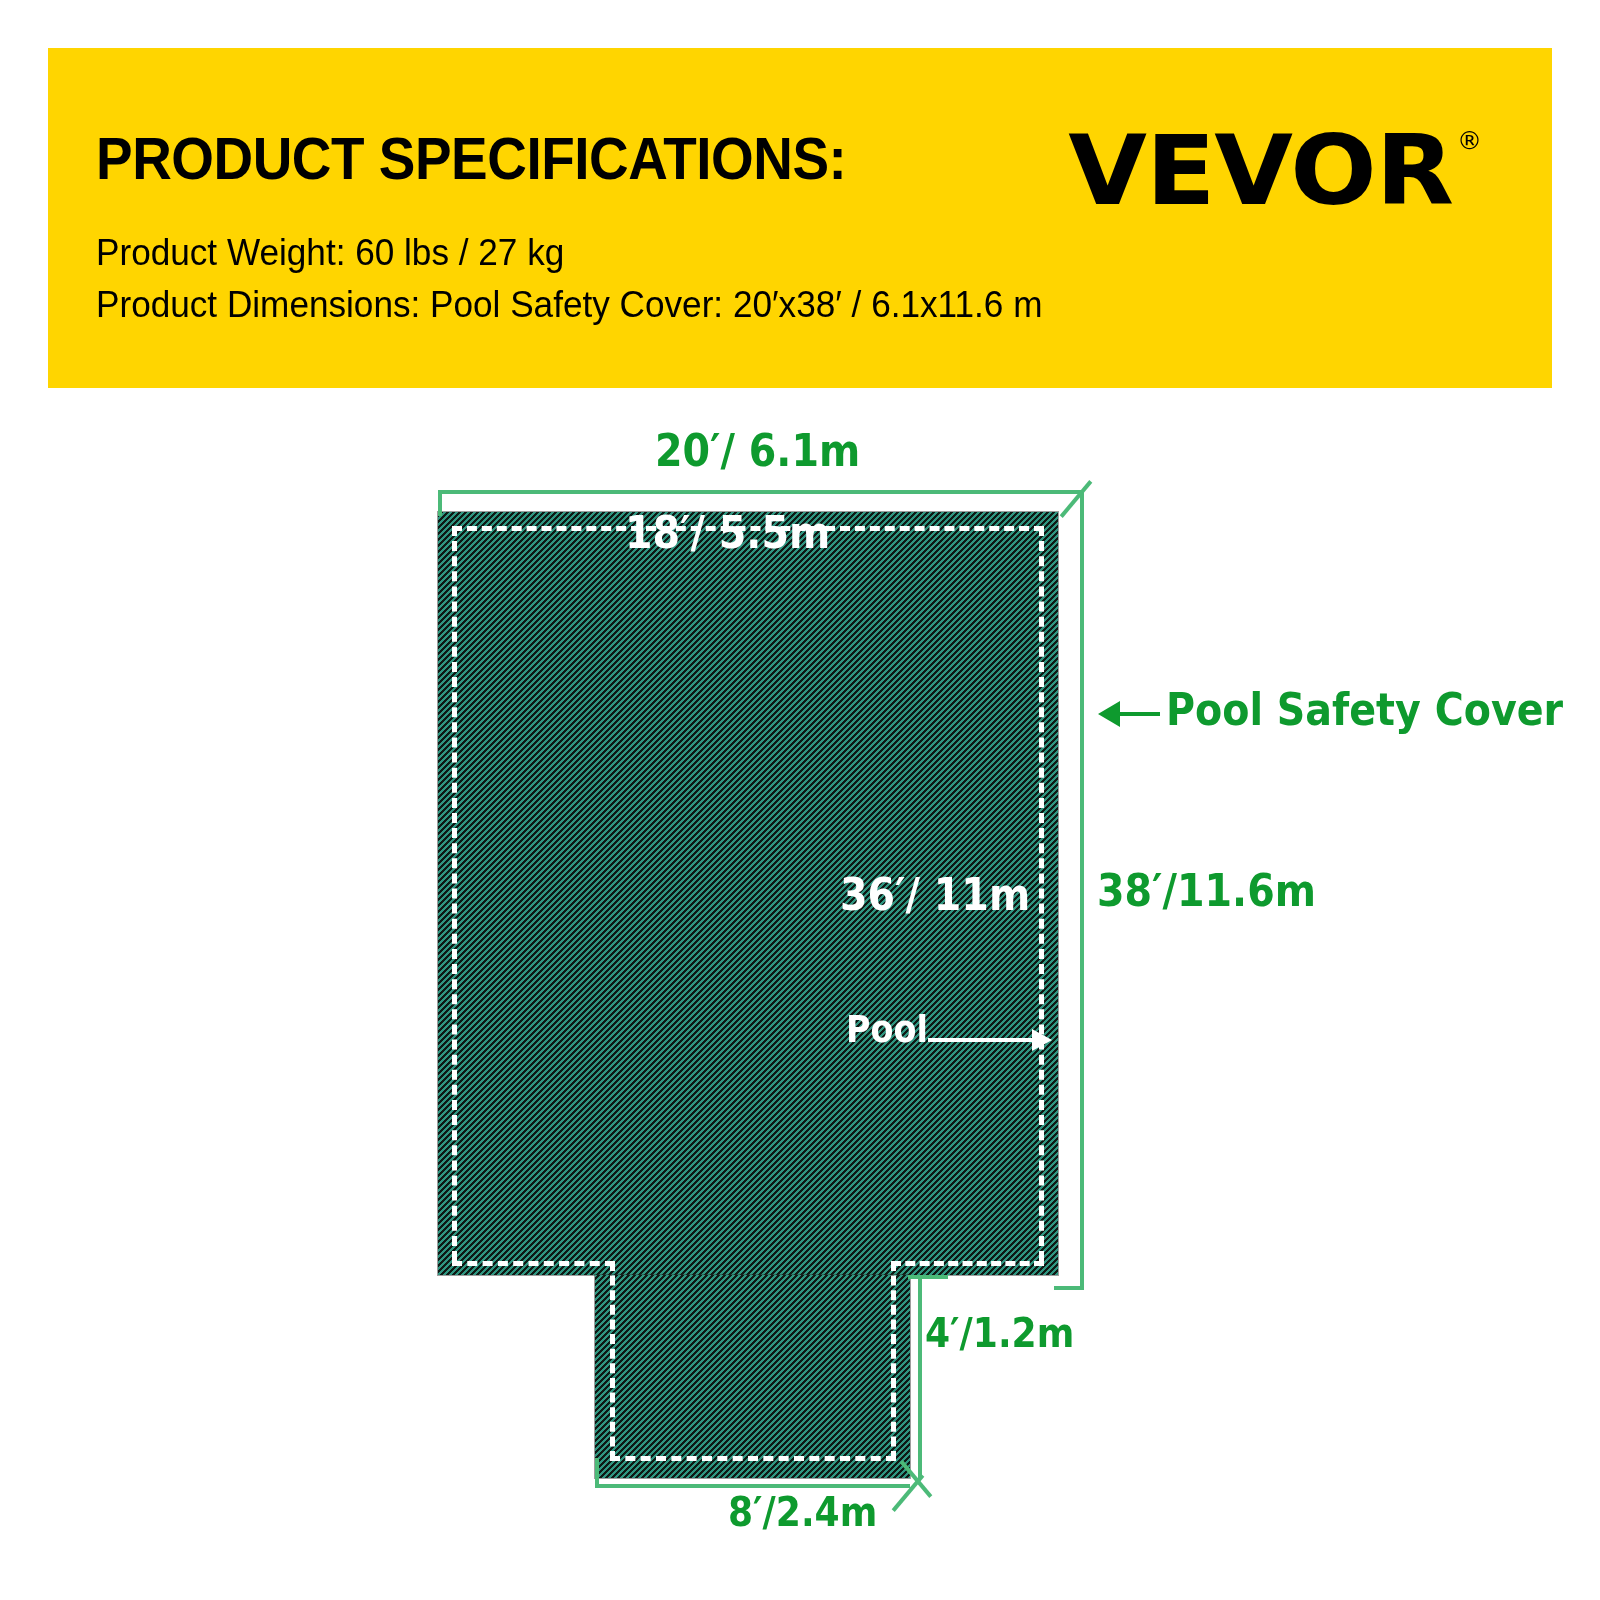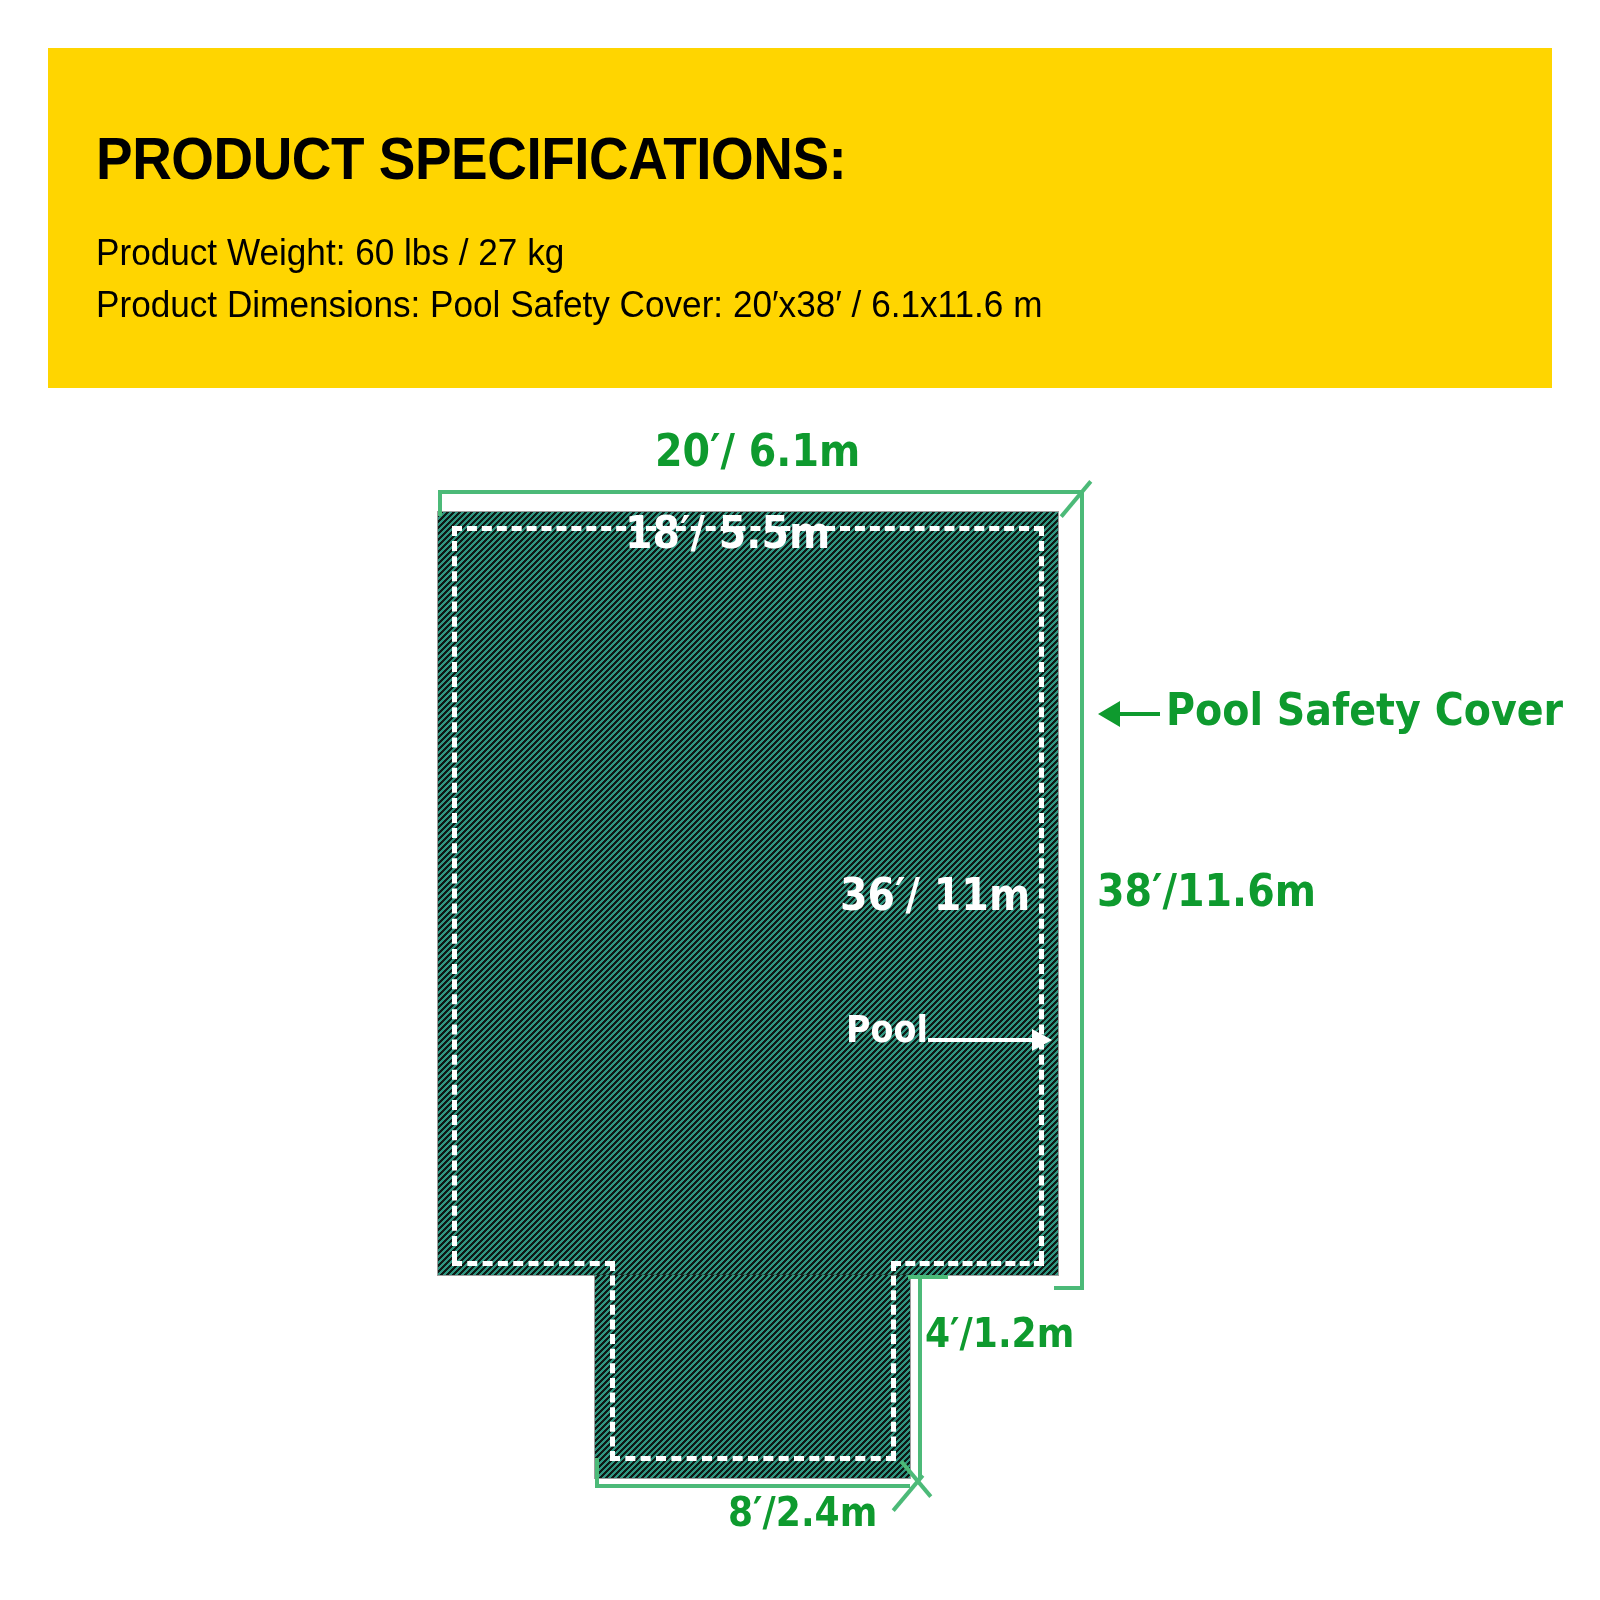--- a/index.html
+++ b/index.html
@@ -230,20 +230,24 @@
 <div id="page">
 
   <div id="spec-banner">
 
     <div id="spec-title">PRODUCT SPECIFICATIONS:</div>
 
     <div class="spec-line" id="spec-weight">Product Weight: 60 lbs / 27 kg</div>
 
     <div class="spec-line" id="spec-dims">Product Dimensions: Pool Safety Cover: 20′x38′ / 6.1x11.6 m</div>
 
+    <div id="vevor-logo">
+      <span id="vevor-wordmark">VEVOR</span>
+      <span id="vevor-reg">®</span>
+    </div>
   </div>
 
   <div id="diagram">
 
     <div class="mesh" id="cover-body"></div>
     <div class="mesh" id="cover-step"></div>
 
     <div class="pool-dash" id="pool-dash-body"></div>
     <div class="pool-dash-h" id="pool-dash-h-left"></div>
     <div class="pool-dash-h" id="pool-dash-h-right"></div>

